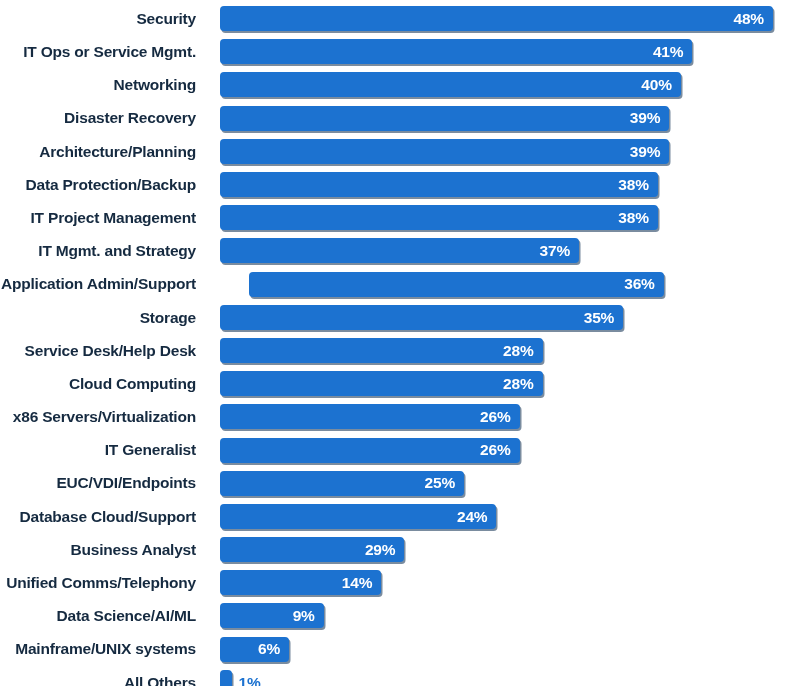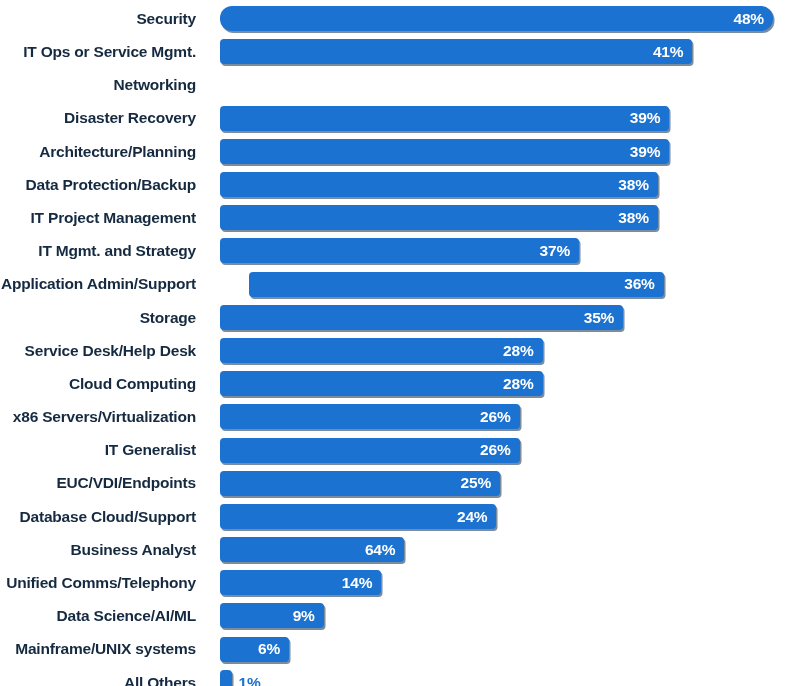--- a/index.html
+++ b/index.html
@@ -96,35 +96,40 @@
   .row:not(.tiny) .bar-value-outside { display: none; }
 </style>
 </head>
 <body>
 
 <div id="chart-root">
   <div class="rows">
       <div class="row">
         <div class="cat-label">Security</div>
         <div class="bar-area">
-          <div class="bar" style="width: 552.96px; background: rgb(28, 114, 208); border-radius: 12px;">
+          <div class="bar" style="width: 552.96px; background: rgb(28, 114, 208);">
             <span class="bar-value">48%</span>
           </div>
         </div>
       </div>
       <div class="row">
         <div class="cat-label">IT Ops or Service Mgmt.</div>
         <div class="bar-area">
           <div class="bar" style="width: 472.32px; background: rgb(28, 114, 208);">
             <span class="bar-value">41%</span>
           </div>
         </div>
       </div>
       <div class="row">
         <div class="cat-label">Networking</div>
+        <div class="bar-area">
+          <div class="bar" style="width: 460.8px; background: rgb(28, 114, 208);">
+            <span class="bar-value">40%</span>
+          </div>
+        </div>
       </div>
       <div class="row">
         <div class="cat-label">Disaster Recovery</div>
         <div class="bar-area">
           <div class="bar" style="width: 449.28px; background: rgb(28, 114, 208);">
             <span class="bar-value">39%</span>
           </div>
         </div>
       </div>
       <div class="row">
@@ -203,38 +208,38 @@
         <div class="cat-label">IT Generalist</div>
         <div class="bar-area">
           <div class="bar" style="width: 299.52px; background: rgb(28, 114, 208);">
             <span class="bar-value">26%</span>
           </div>
         </div>
       </div>
       <div class="row">
         <div class="cat-label">EUC/VDI/Endpoints</div>
         <div class="bar-area">
-          <div class="bar" style="width: 280px; background: rgb(28, 114, 208);">
+          <div class="bar" style="width: 244px; background: rgb(28, 114, 208);">
             <span class="bar-value">25%</span>
           </div>
         </div>
       </div>
       <div class="row">
         <div class="cat-label">Database Cloud/Support</div>
         <div class="bar-area">
           <div class="bar" style="width: 276.48px; background: rgb(28, 114, 208);">
             <span class="bar-value">24%</span>
           </div>
         </div>
       </div>
       <div class="row">
         <div class="cat-label">Business Analyst</div>
         <div class="bar-area">
           <div class="bar" style="width: 184.32px; background: rgb(28, 114, 208);">
-            <span class="bar-value">64%</span>
+            <span class="bar-value">29%</span>
           </div>
         </div>
       </div>
       <div class="row">
         <div class="cat-label">Unified Comms/Telephony</div>
         <div class="bar-area">
           <div class="bar" style="width: 161.28px; background: rgb(28, 114, 208);">
             <span class="bar-value">14%</span>
           </div>
         </div>

